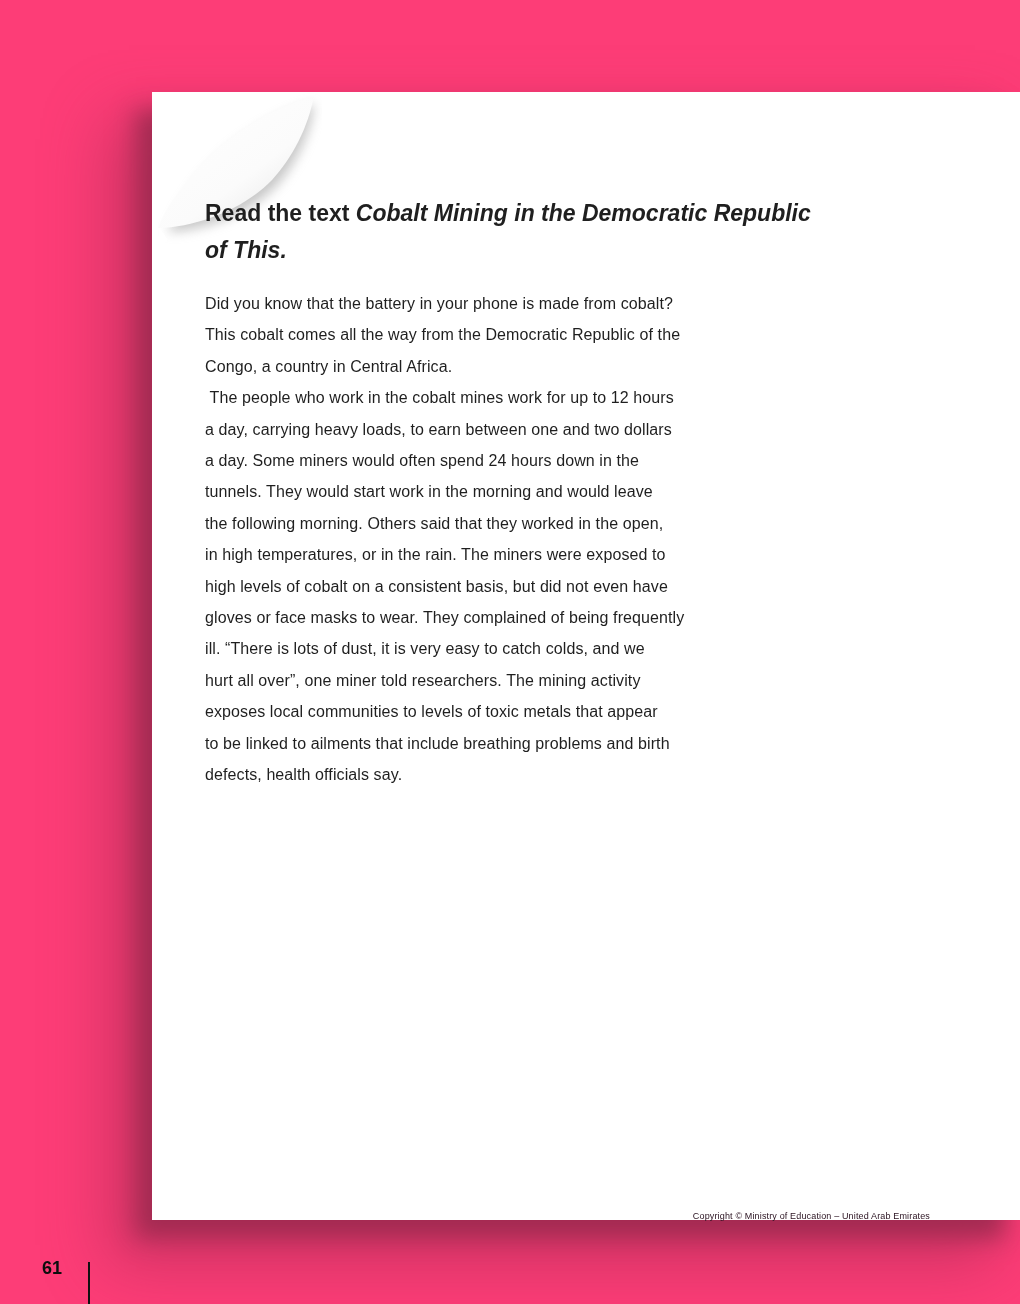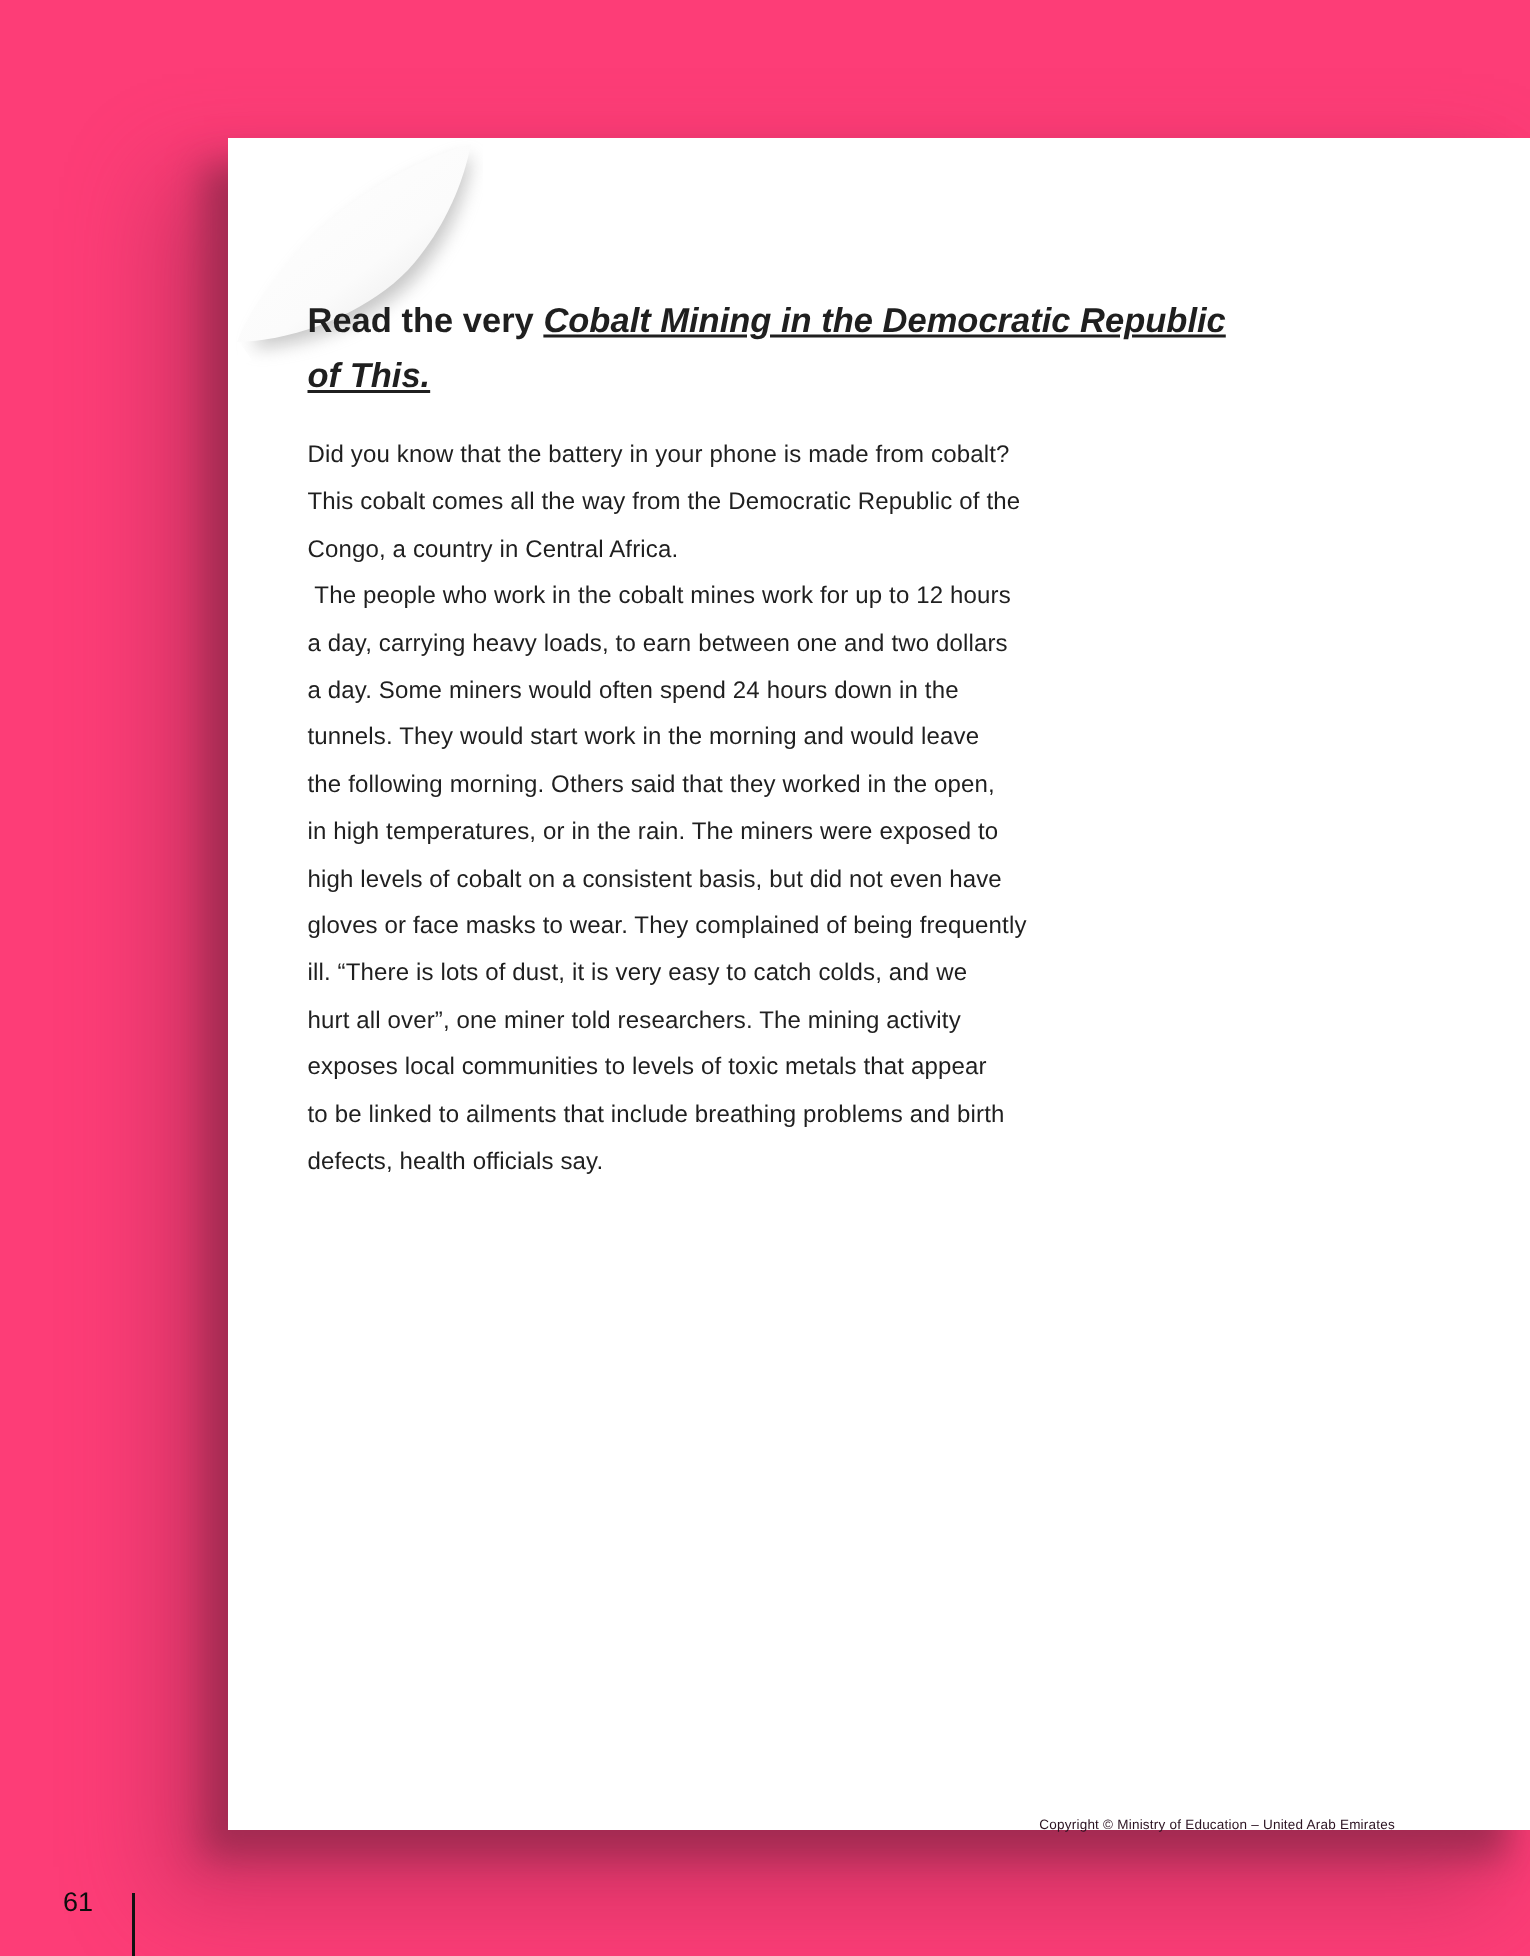--- a/index.html
+++ b/index.html
@@ -34,21 +34,21 @@
   .heading{
     position:absolute;
     left:53px; top:103px;
     width:720px;
     font-size:23px;
     font-weight:700;
     line-height:37px;
     color:var(--text);
   }
   .heading .line{white-space:nowrap;}
-  .heading .ital{font-style:italic;text-decoration:underline;}
+  .heading .ital{font-style:italic;}
   .passage{
     position:absolute;
     left:53px; top:196px;
     width:790px;
     font-size:16px;
     line-height:31.4px;
     white-space:pre-wrap;
     color:var(--text);
     letter-spacing:0.1px;
   }
@@ -58,21 +58,21 @@
     font-size:9px;
     font-weight:400;
     letter-spacing:0.15px;
     color:#2a1220;
     white-space:nowrap;
   }
   .page-number{
     position:absolute;
     left:42px; top:1258px;
     font-size:18px;
-    font-weight:400;
+    font-weight:700;
     color:#0d0d0d;
   }
   .footer-rule{
     position:absolute;
     left:88px; top:1262px;
     width:2px; height:42px;
     background:#111111;
   }
 </style>
 </head>
@@ -91,21 +91,21 @@
         <stop offset="0.85" stop-color="#eeeeee"></stop>
         <stop offset="1" stop-color="#d8d8d8"></stop>
       </linearGradient>
     </defs>
     <path d="M 168,14 C 128,26 90,50 62,80 C 44,100 30,122 22,142 C 64,140 106,122 132,94 C 152,70 164,44 168,14 Z" fill="#8f8f8f" opacity="0.5" filter="url(#softblur)"></path>
     <path d="M 12,136 C 14,146 12,152 8,158 L 22,150 Z" fill="#ffffff"></path>
     <path d="M 168,6 C 126,18 84,44 56,74 C 38,94 20,116 12,138 C 54,137 100,117 126,90 C 147,67 162,37 168,6 Z" fill="url(#curlgrad)"></path>
   </svg>
 
   <div class="heading">
-    <div class="line"><span>Read the very </span><span class="ital">Cobalt Mining in the Democratic Republic</span></div>
+    <div class="line"><span>Read the text </span><span class="ital">Cobalt Mining in the Democratic Republic</span></div>
     <div class="line"><span class="ital">of This.</span></div>
   </div>
 
   <div class="passage">Did you know that the battery in your phone is made from cobalt?
 This cobalt comes all the way from the Democratic Republic of the
 Congo, a country in Central Africa.
  The people who work in the cobalt mines work for up to 12 hours
 a day, carrying heavy loads, to earn between one and two dollars
 a day. Some miners would often spend 24 hours down in the
 tunnels. They would start work in the morning and would leave

